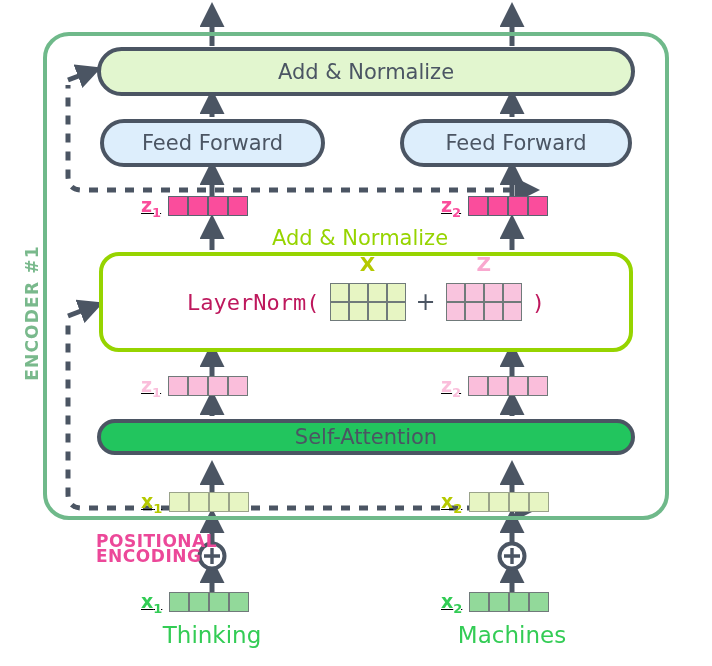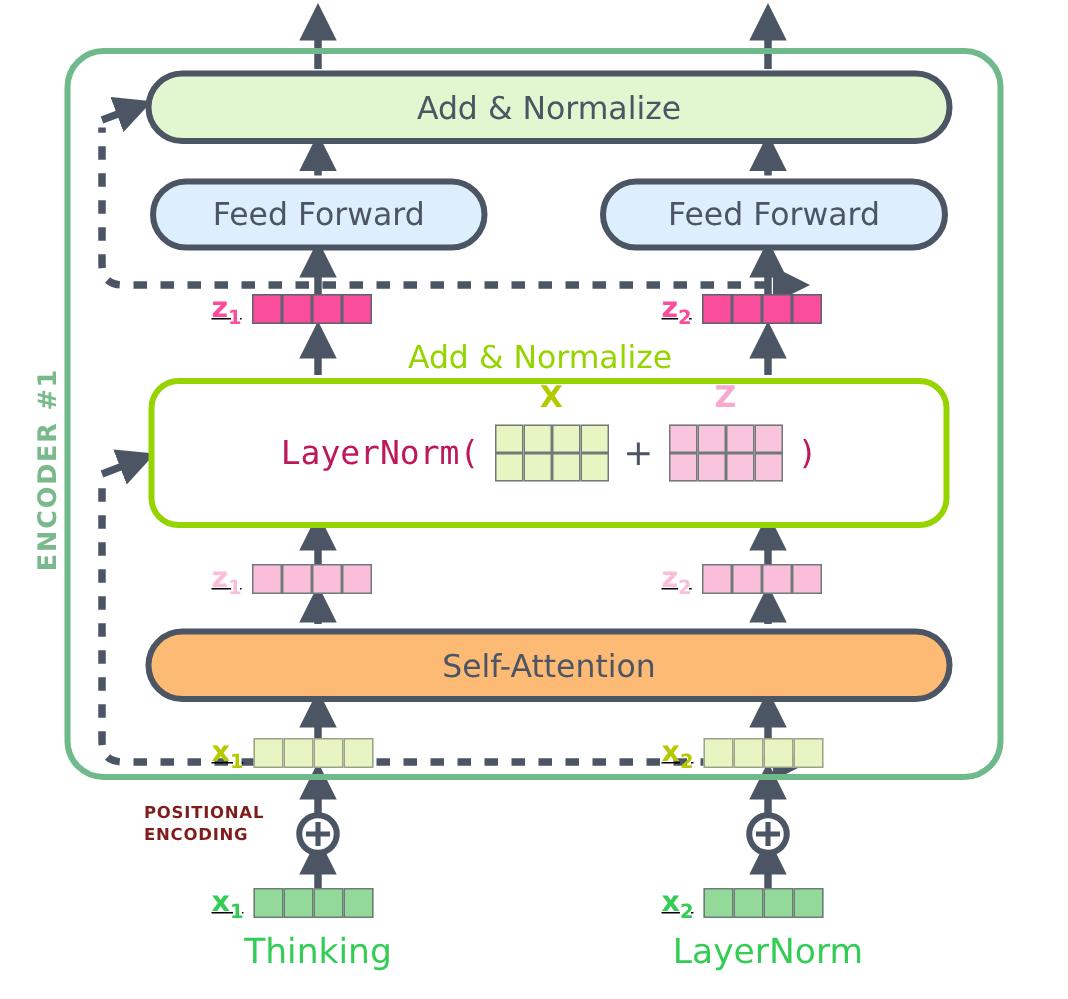--- a/index.html
+++ b/index.html
@@ -29,21 +29,21 @@
     display:flex;align-items:center;justify-content:center;
     color:#4b5563;font-size:21px;white-space:nowrap;
   }
   .pill-addnorm{
     left:97px;top:47px;width:538px;height:49px;
     background:#e2f6cf;
   }
   .pill-ff-left{left:100px;top:119px;width:225px;height:48px;background:#ddeefc;}
   .pill-ff-right{left:400px;top:119px;width:232px;height:48px;background:#ddeefc;}
   .pill-selfattn{
-    left:97px;top:419px;width:538px;height:49px;background:#fdba74;
+    left:97px;top:419px;width:538px;height:36px;background:#22c55e;
   }
 
   
   .ln-box{
     left:99px;top:252px;width:534px;height:100px;
     box-sizing:border-box;border:4px solid #96d400;border-radius:20px;
     background:#ffffff;
   }
   .ln-title{
     left:250px;top:226px;width:220px;height:26px;
@@ -93,22 +93,22 @@
   .lbl-xgreen{color:#33cc55;}
 
   
   .word{
     color:#33cc55;font-weight:400;font-size:23px;text-align:center;
     white-space:nowrap;
   }
 
   
   .pe-text{
-    color:#7f1d1d;font-size:11px;font-weight:700;letter-spacing:.5px;
-    text-align:left;line-height:15px;white-space:nowrap;
+    color:#ec4899;font-size:17px;font-weight:700;letter-spacing:.5px;
+    text-align:center;line-height:15px;white-space:nowrap;
   }
 
   
   svg.overlay{position:absolute;left:0;top:0;width:712px;height:666px;
     pointer-events:none;overflow:visible;}
 </style>
 </head>
 <body>
 
 <div id="stage">
@@ -322,15 +322,15 @@
     </span>
     <span class="vec vec-xgreen">
       <span class="c"></span>
         <span class="c"></span>
         <span class="c"></span>
         <span class="c"></span>
     </span>
   </div>
 
   <div class="abs word" style="left:122px;top:622px;width:180px;">Thinking</div>
-  <div class="abs word" style="left:422px;top:622px;width:180px;">LayerNorm</div>
+  <div class="abs word" style="left:422px;top:622px;width:180px;">Machines</div>
 
 </div>
 
 </body></html>

